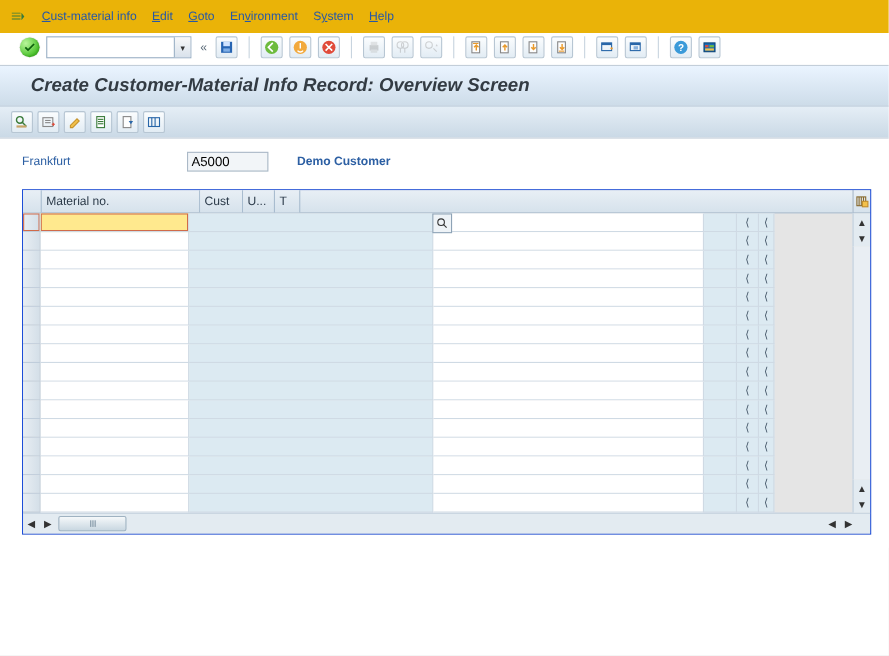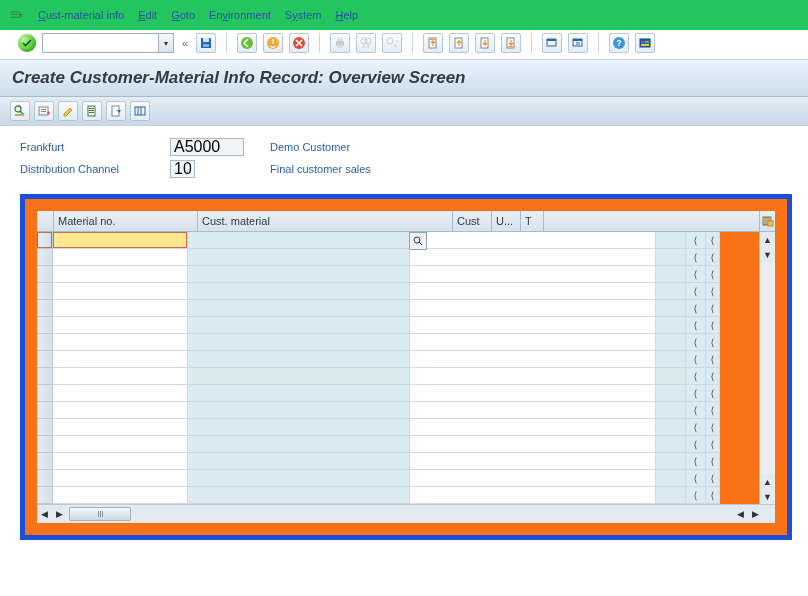--- a/index.html
+++ b/index.html
@@ -6,21 +6,21 @@
   margin: 0; padding: 0;
   font-family: Arial, Helvetica, sans-serif;
   font-size: 11px;
   background: #fff;
   width: 808px;
 }
 .menubar {
   display: flex;
   align-items: center;
   padding: 4px 8px;
-  background: #22c55e;
+  background: #eab308;
   gap: 14px;
   height: 22px;
 }
 .menubar .app-icon {
   width: 16px; height: 16px;
   display: inline-flex; align-items: center; justify-content: center;
 }
 .menubar .app-icon svg { width: 14px; height: 14px; }
 .menu-item {
   color: #2758a6;
@@ -71,21 +71,21 @@
   display: inline-flex; align-items: center; justify-content: center;
   box-sizing: border-box;
 }
 .tb-btn svg { width: 14px; height: 14px; }
 .tb-btn.disabled svg { opacity: 0.35; }
 .small-glyph { font-size: 11px; line-height: 1; }
 
 .title-band {
   background: linear-gradient(#eaf4ff,#cddce9);
   border-bottom: 1px solid #a9bcd0;
-  padding: 8px 12px;
+  padding: 8px 28px;
   font-size: 17px;
   font-weight: bold;
   font-style: italic;
   color: #333b43;
 }
 .toolbar {
   background: linear-gradient(#e5eef6,#cad9e6);
   padding: 4px 10px;
   display: flex;
   gap: 4px;
@@ -102,40 +102,41 @@
 }
 .hflabel {
   width: 150px;
   color: #2c5fa3;
 }
 .hfinput {
   border: 1px solid #abb9c7;
   background: #f2f5f8;
   height: 16px;
   padding: 0 3px;
-  font-size: 16px;
+  font-size: 12px;
   font-family: inherit;
   box-sizing: content-box;
 }
 .hfdesc {
   margin-left: 30px;
   color: #2c5fa3;
+  font-weight: bold;
 }
 .hfrow.r1 .hfinput { width: 66px; }
 .hfrow.r1 .hfdesc { margin-left: 26px; }
 .hfrow.r2 .hfinput { width: 36px; }
 .hfrow.r2 .hfdesc { margin-left: 56px; }
 .hfrow.r3 .hfinput { width: 17px; }
 .hfrow.r3 .hfdesc { margin-left: 75px; }
 
 .table-wrap {
   margin: 0 16px 12px 20px;
-  border: 5px solid #1d4ed8;
-  background: #f97316;
-  padding: 12px;
+  border: 1px solid #1d4ed8;
+  background: #e5e5e5;
+  padding: 0;
 }
 .scroll-area {
   display: flex;
 }
 .tbl-left {
   flex: 1;
 }
 .hdr-row {
   display: flex;
   background: linear-gradient(#e8eff5,#d6e2ec);
@@ -417,34 +418,28 @@
       </svg>
   </span>
 </div>
 
 <div class="header-fields">
   <div class="hfrow r1">
     <span class="hflabel">Frankfurt</span>
     <input class="hfinput" readonly="" value="A5000" style="">
     <span class="hfdesc">Demo Customer</span>
   </div>
-  <div class="hfrow r3">
-    <span class="hflabel">Distribution Channel</span>
-    <input class="hfinput" readonly="" value="10" style="">
-    <span class="hfdesc">Final customer sales</span>
-  </div>
 </div>
 
 <div class="table-wrap">
   <div class="scroll-area">
     <div class="tbl-left">
       <div class="hdr-row">
         <div class="sel-hcell"></div>
         <div class="hcell c-mat">Material no.</div>
-        <div class="hcell c-cmat">Cust. material</div>
         <div class="hcell c-rdpr">Cust</div>
         <div class="hcell c-u">U...</div>
         <div class="hcell c-t">T</div>
       </div>
       <div class="body-rows" id="body-rows">
           <div class="body-row active">
             <div class="selcell"></div>
             <div class="bcell c-mat"></div>
             <div class="bcell c-desc">
               <span class="matchcode">

